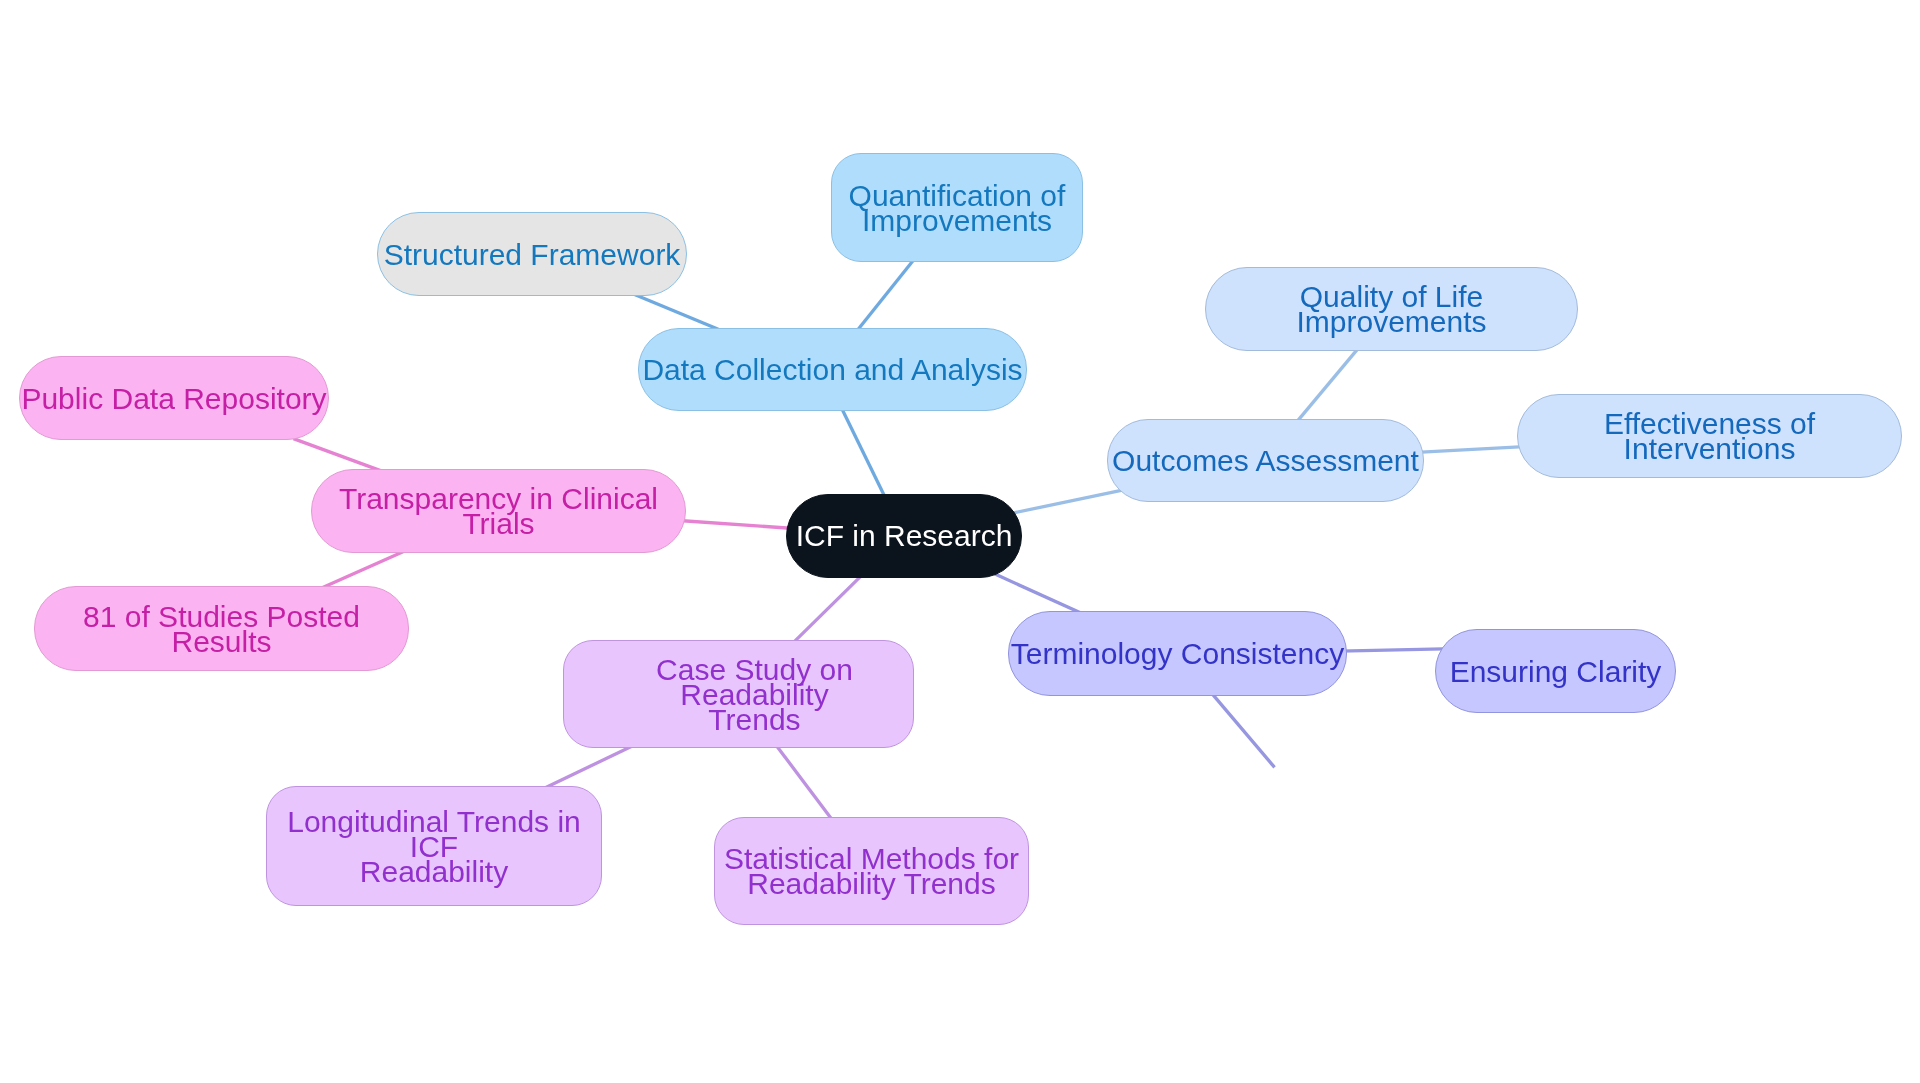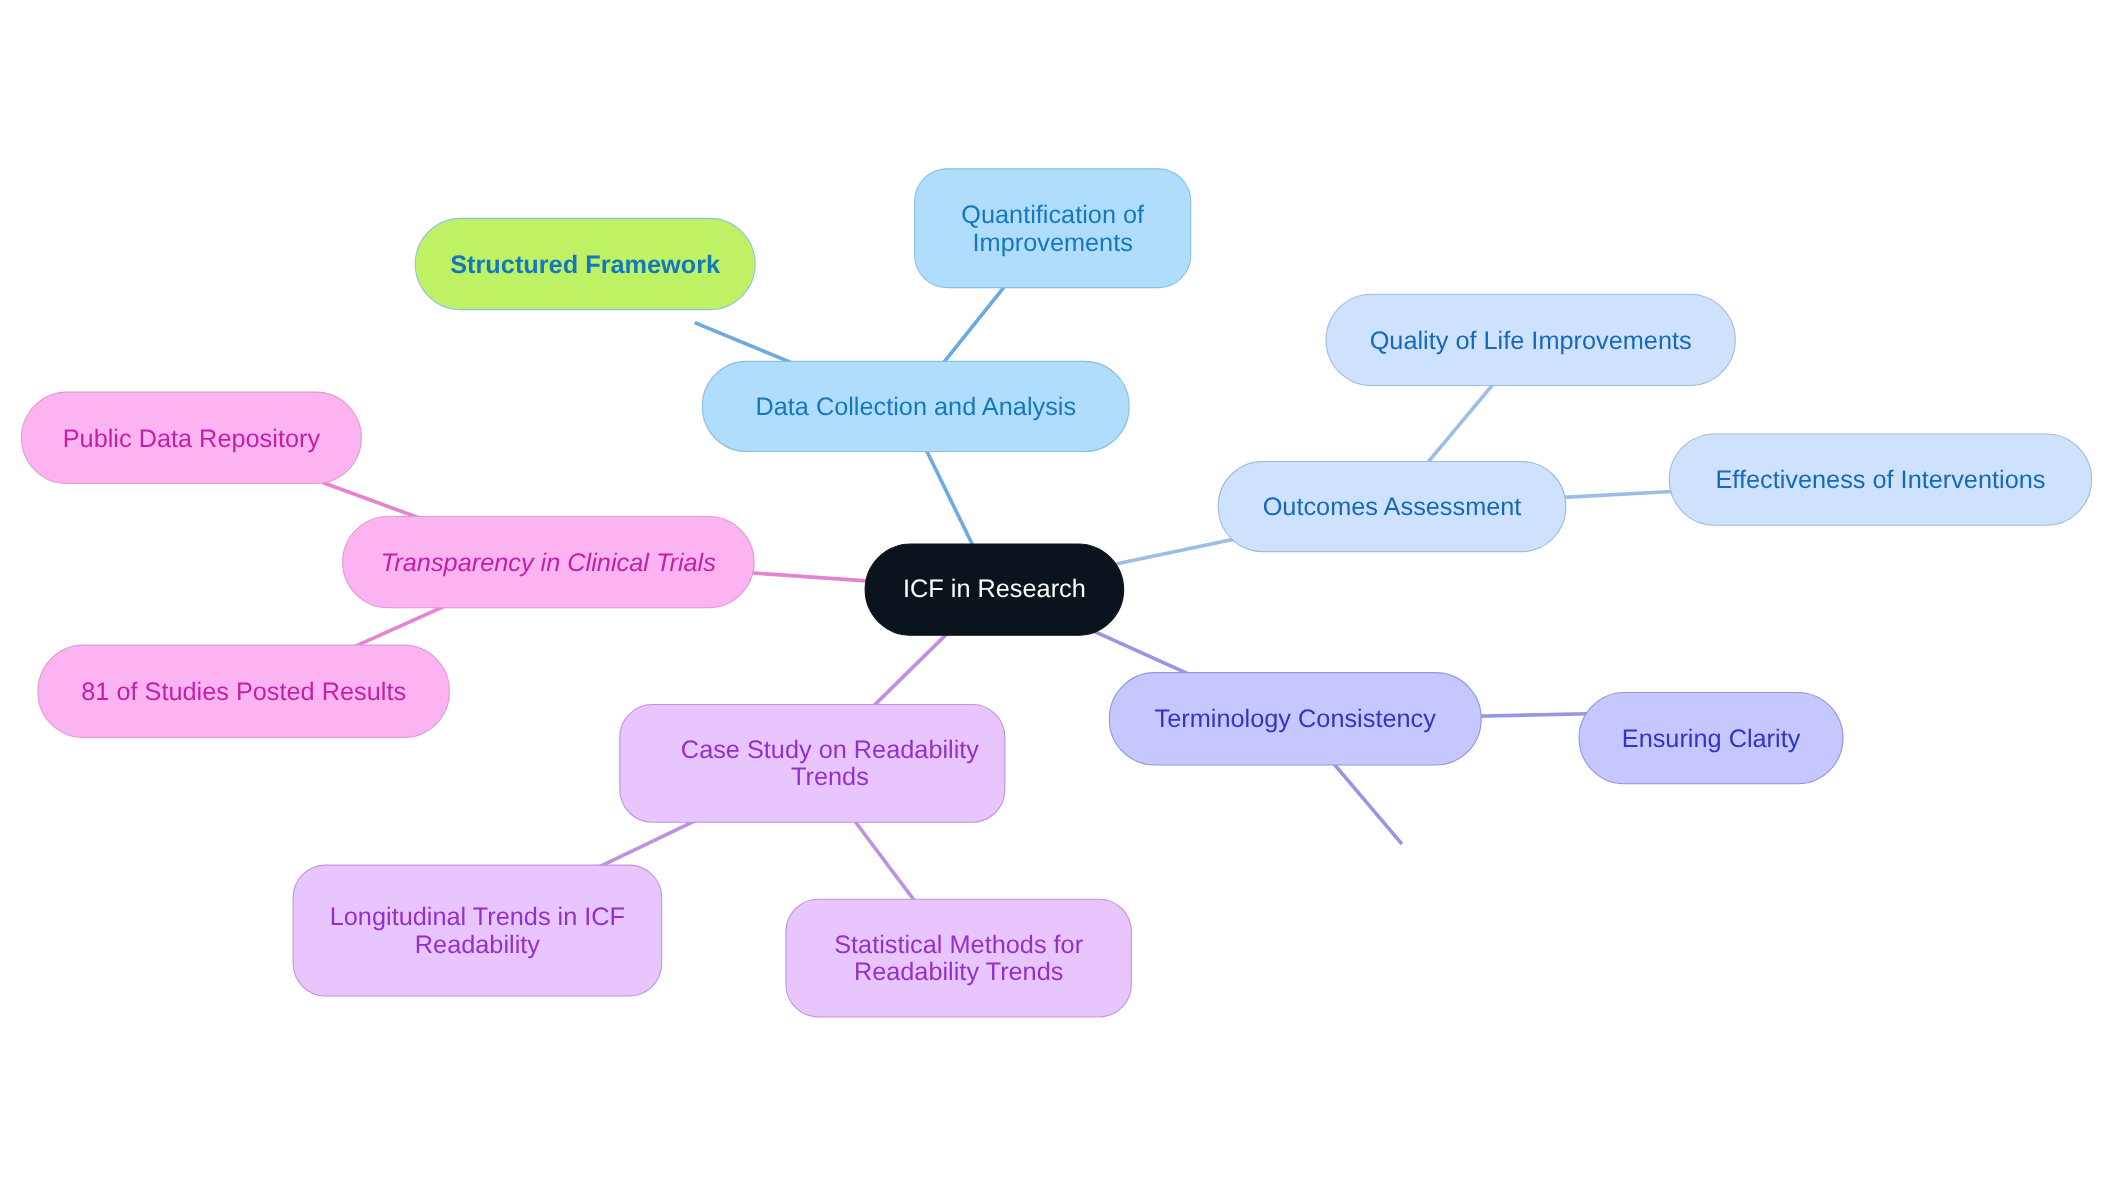--- a/index.html
+++ b/index.html
@@ -9,21 +9,21 @@
     font-family:"Liberation Sans", sans-serif;
   }
   #canvas { position:relative; width:1920px; height:1083px; background:#ffffff; }
   #edge-layer { position:absolute; left:0; top:0; width:1920px; height:1083px; overflow:visible; }
   #node-layer { position:absolute; left:0; top:0; width:1920px; height:1083px; }
   .node {
     position:absolute; box-sizing:border-box; display:flex;
     align-items:center; justify-content:center; text-align:center;
     border-style:solid; border-width:1.5px;
   }
-  .lbl { display:block; width:100%; font-size:23px; line-height:25px; }
+  .lbl { display:block; width:100%; font-size:30px; line-height:25px; }
   .ln  { display:block; }
 </style>
 </head>
 <body>
 
 <div id="canvas">
 
   <svg id="edge-layer" viewBox="0 0 1920 1083" width="1920" height="1083">
     <line class="edge" x1="886.06896542415" y1="499.29137911950727" x2="839.93103457585" y2="404.70862088049273" stroke="#6EAAE0" stroke-width="3.3" stroke-linecap="butt"></line>
     <line class="edge" x1="719.4691681577701" y1="329.673922838545" x2="631.5308318422299" y2="293.326077161455" stroke="#6EAAE0" stroke-width="3.3" stroke-linecap="butt"></line>
@@ -46,21 +46,21 @@
     <div class="node node--root" style="left:786px;top:493.5px;width:236px;height:84px;border-radius:42px;background:#0B131C;border-color:#0B131C;color:#FFFFFF;">
       <span class="lbl">
           <span class="ln">ICF in Research</span>
         </span>
     </div>
     <div class="node node--blue" style="left:638px;top:328px;width:389px;height:83px;border-radius:41px;background:#B1DDFD;border-color:#8BC0E4;color:#1478BE;">
       <span class="lbl">
           <span class="ln">Data Collection and Analysis</span>
         </span>
     </div>
-    <div class="node node--blue" style="left:377px;top:198px;width:310px;height:84px;border-radius:42px;background:#bef264;border-color:#8BC0E4;color:#1478BE;font-weight:bold;">
+    <div class="node node--blue" style="left:377px;top:212px;width:310px;height:84px;border-radius:42px;background:#e5e5e5;border-color:#8BC0E4;color:#1478BE;">
       <span class="lbl">
           <span class="ln">Structured Framework</span>
         </span>
     </div>
     <div class="node node--blue" style="left:831px;top:153px;width:252px;height:109px;border-radius:30px;background:#B1DDFD;border-color:#8BC0E4;color:#1478BE;">
       <span class="lbl">
           <span class="ln">Quantification of</span>
           <span class="ln">Improvements</span>
         </span>
     </div>
@@ -100,21 +100,21 @@
           <span class="ln">Longitudinal Trends in ICF</span>
           <span class="ln">Readability</span>
         </span>
     </div>
     <div class="node node--purple" style="left:714px;top:817px;width:315px;height:108px;border-radius:30px;background:#E8C6FD;border-color:#C093E0;color:#9230CE;">
       <span class="lbl">
           <span class="ln">Statistical Methods for</span>
           <span class="ln">Readability Trends</span>
         </span>
     </div>
-    <div class="node node--pink" style="left:311px;top:469px;width:375px;height:84px;border-radius:42px;background:#FCB3F2;border-color:#E399D4;color:#C520A5;font-style:italic;">
+    <div class="node node--pink" style="left:311px;top:469px;width:375px;height:84px;border-radius:42px;background:#FCB3F2;border-color:#E399D4;color:#C520A5;">
       <span class="lbl">
           <span class="ln">Transparency in Clinical Trials</span>
         </span>
     </div>
     <div class="node node--pink" style="left:19px;top:356px;width:310px;height:84px;border-radius:42px;background:#FCB3F2;border-color:#E399D4;color:#C520A5;">
       <span class="lbl">
           <span class="ln">Public Data Repository</span>
         </span>
     </div>
     <div class="node node--pink" style="left:34px;top:586px;width:375px;height:85px;border-radius:42px;background:#FCB3F2;border-color:#E399D4;color:#C520A5;">

